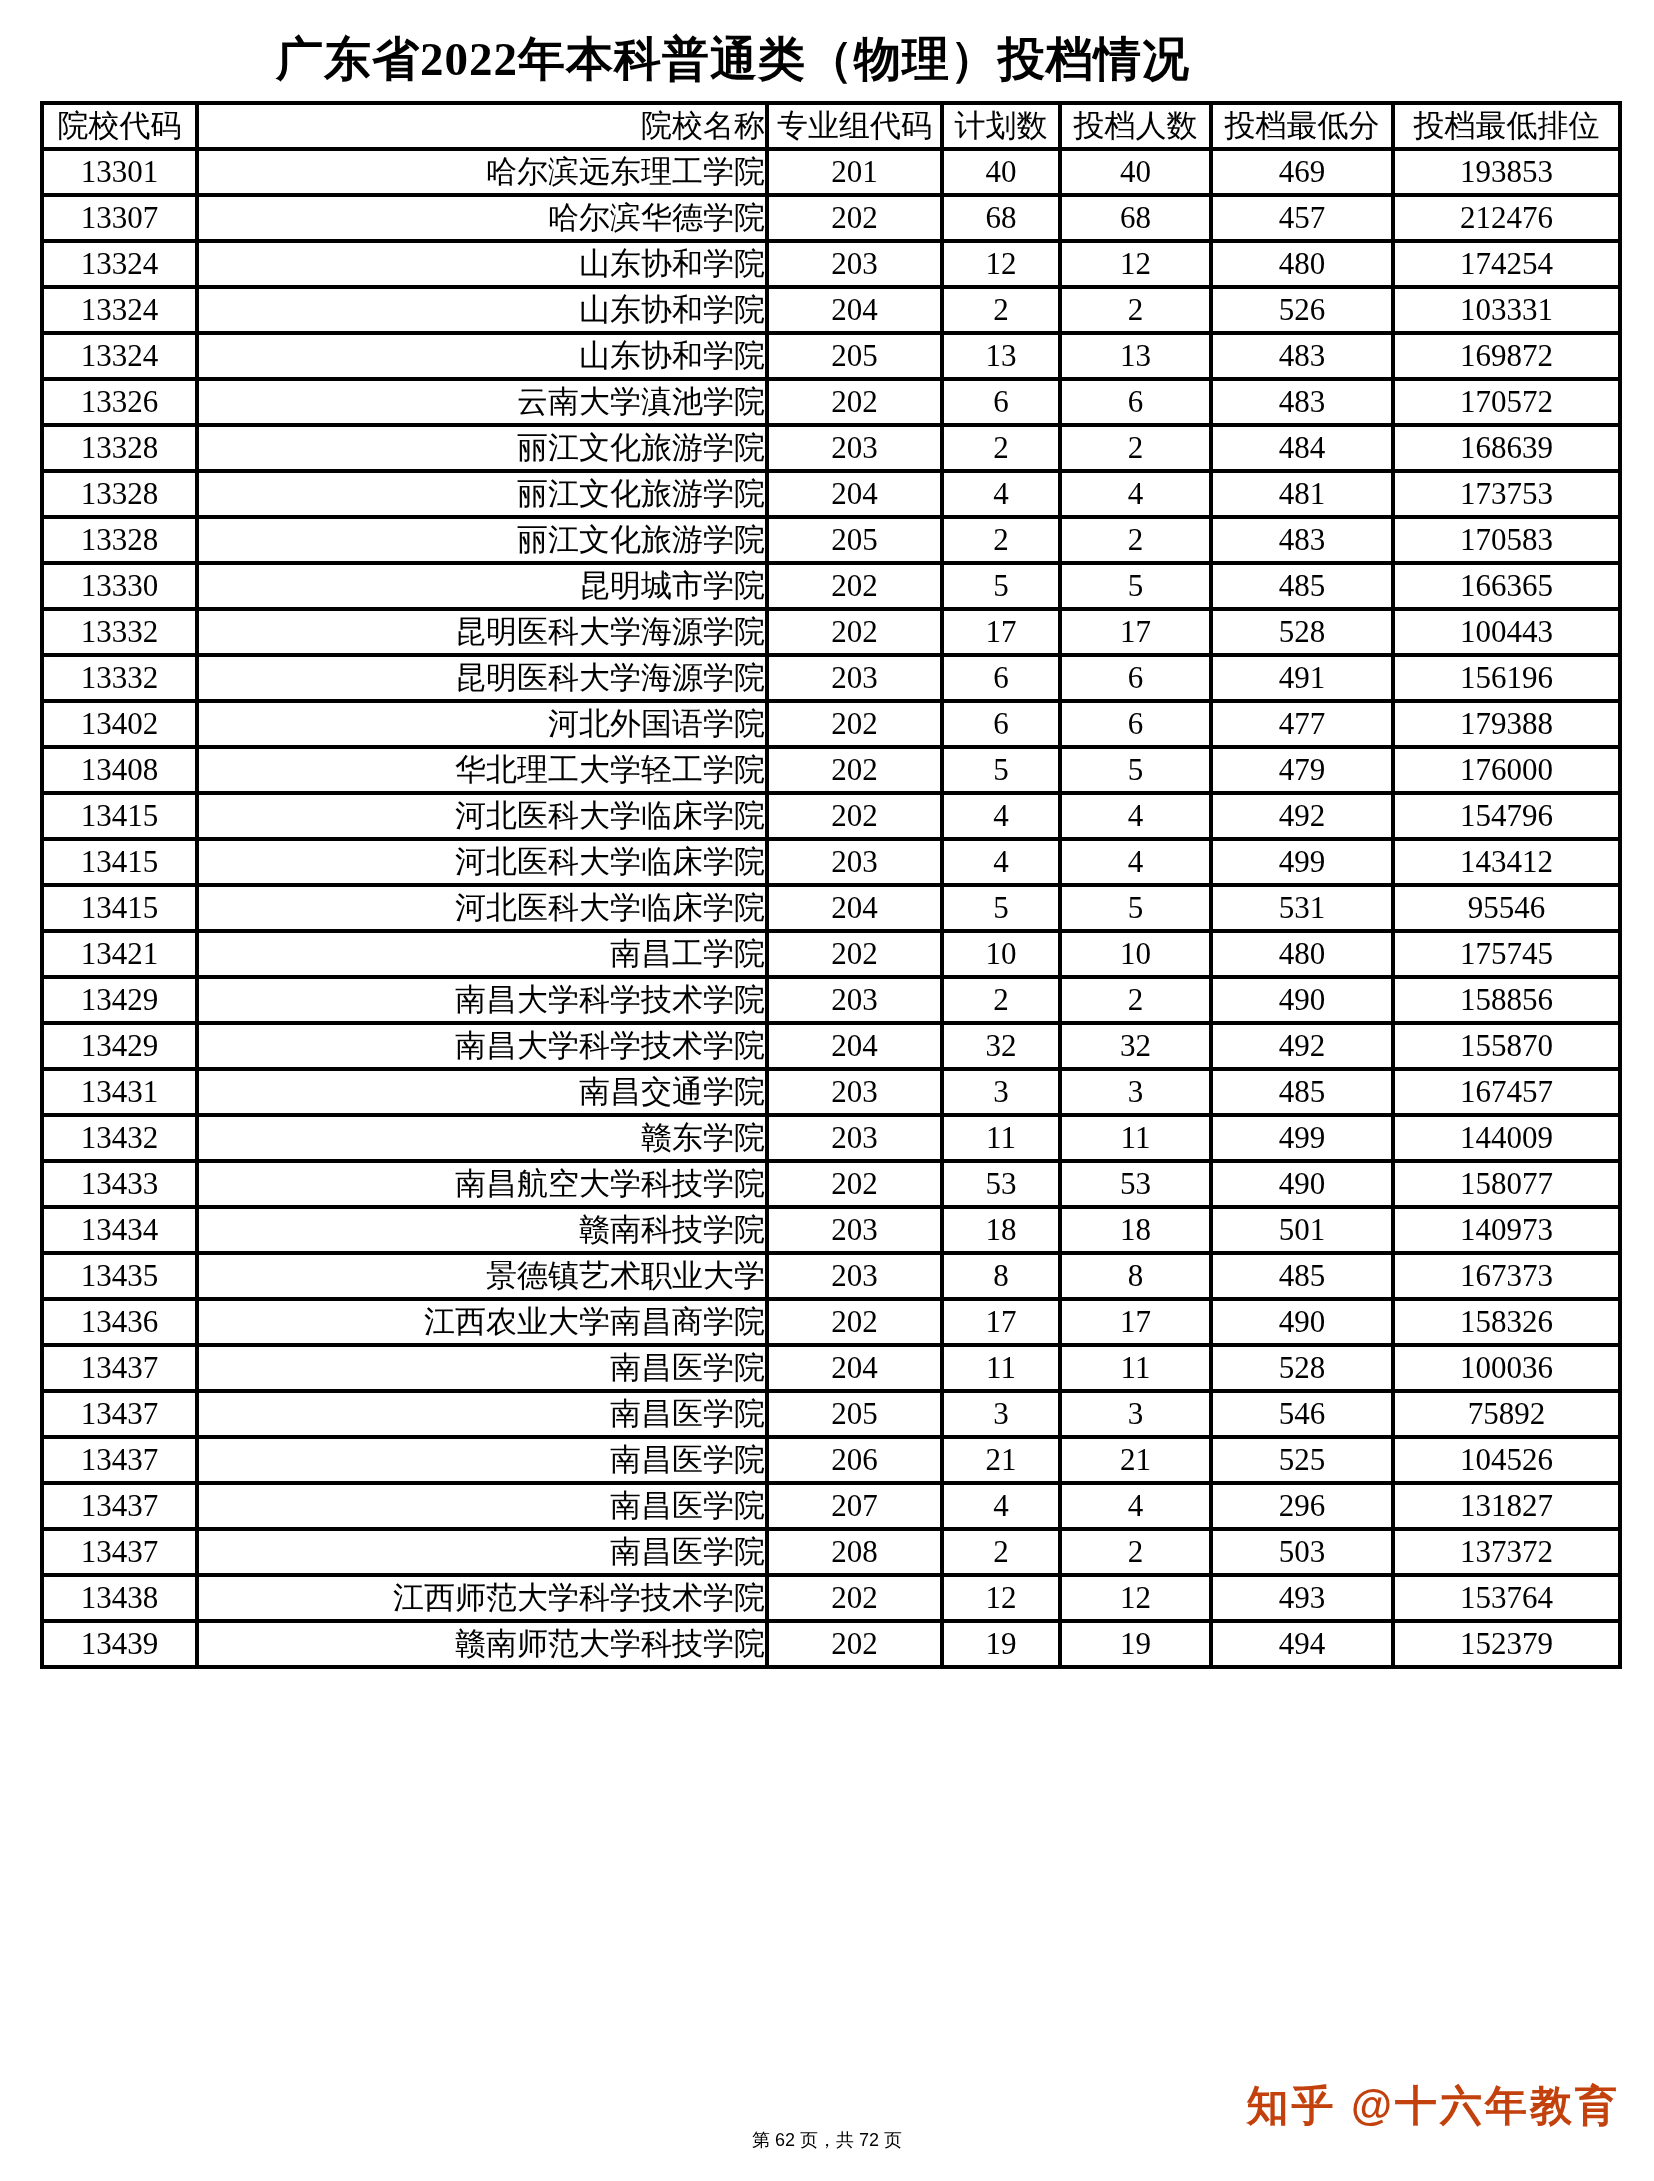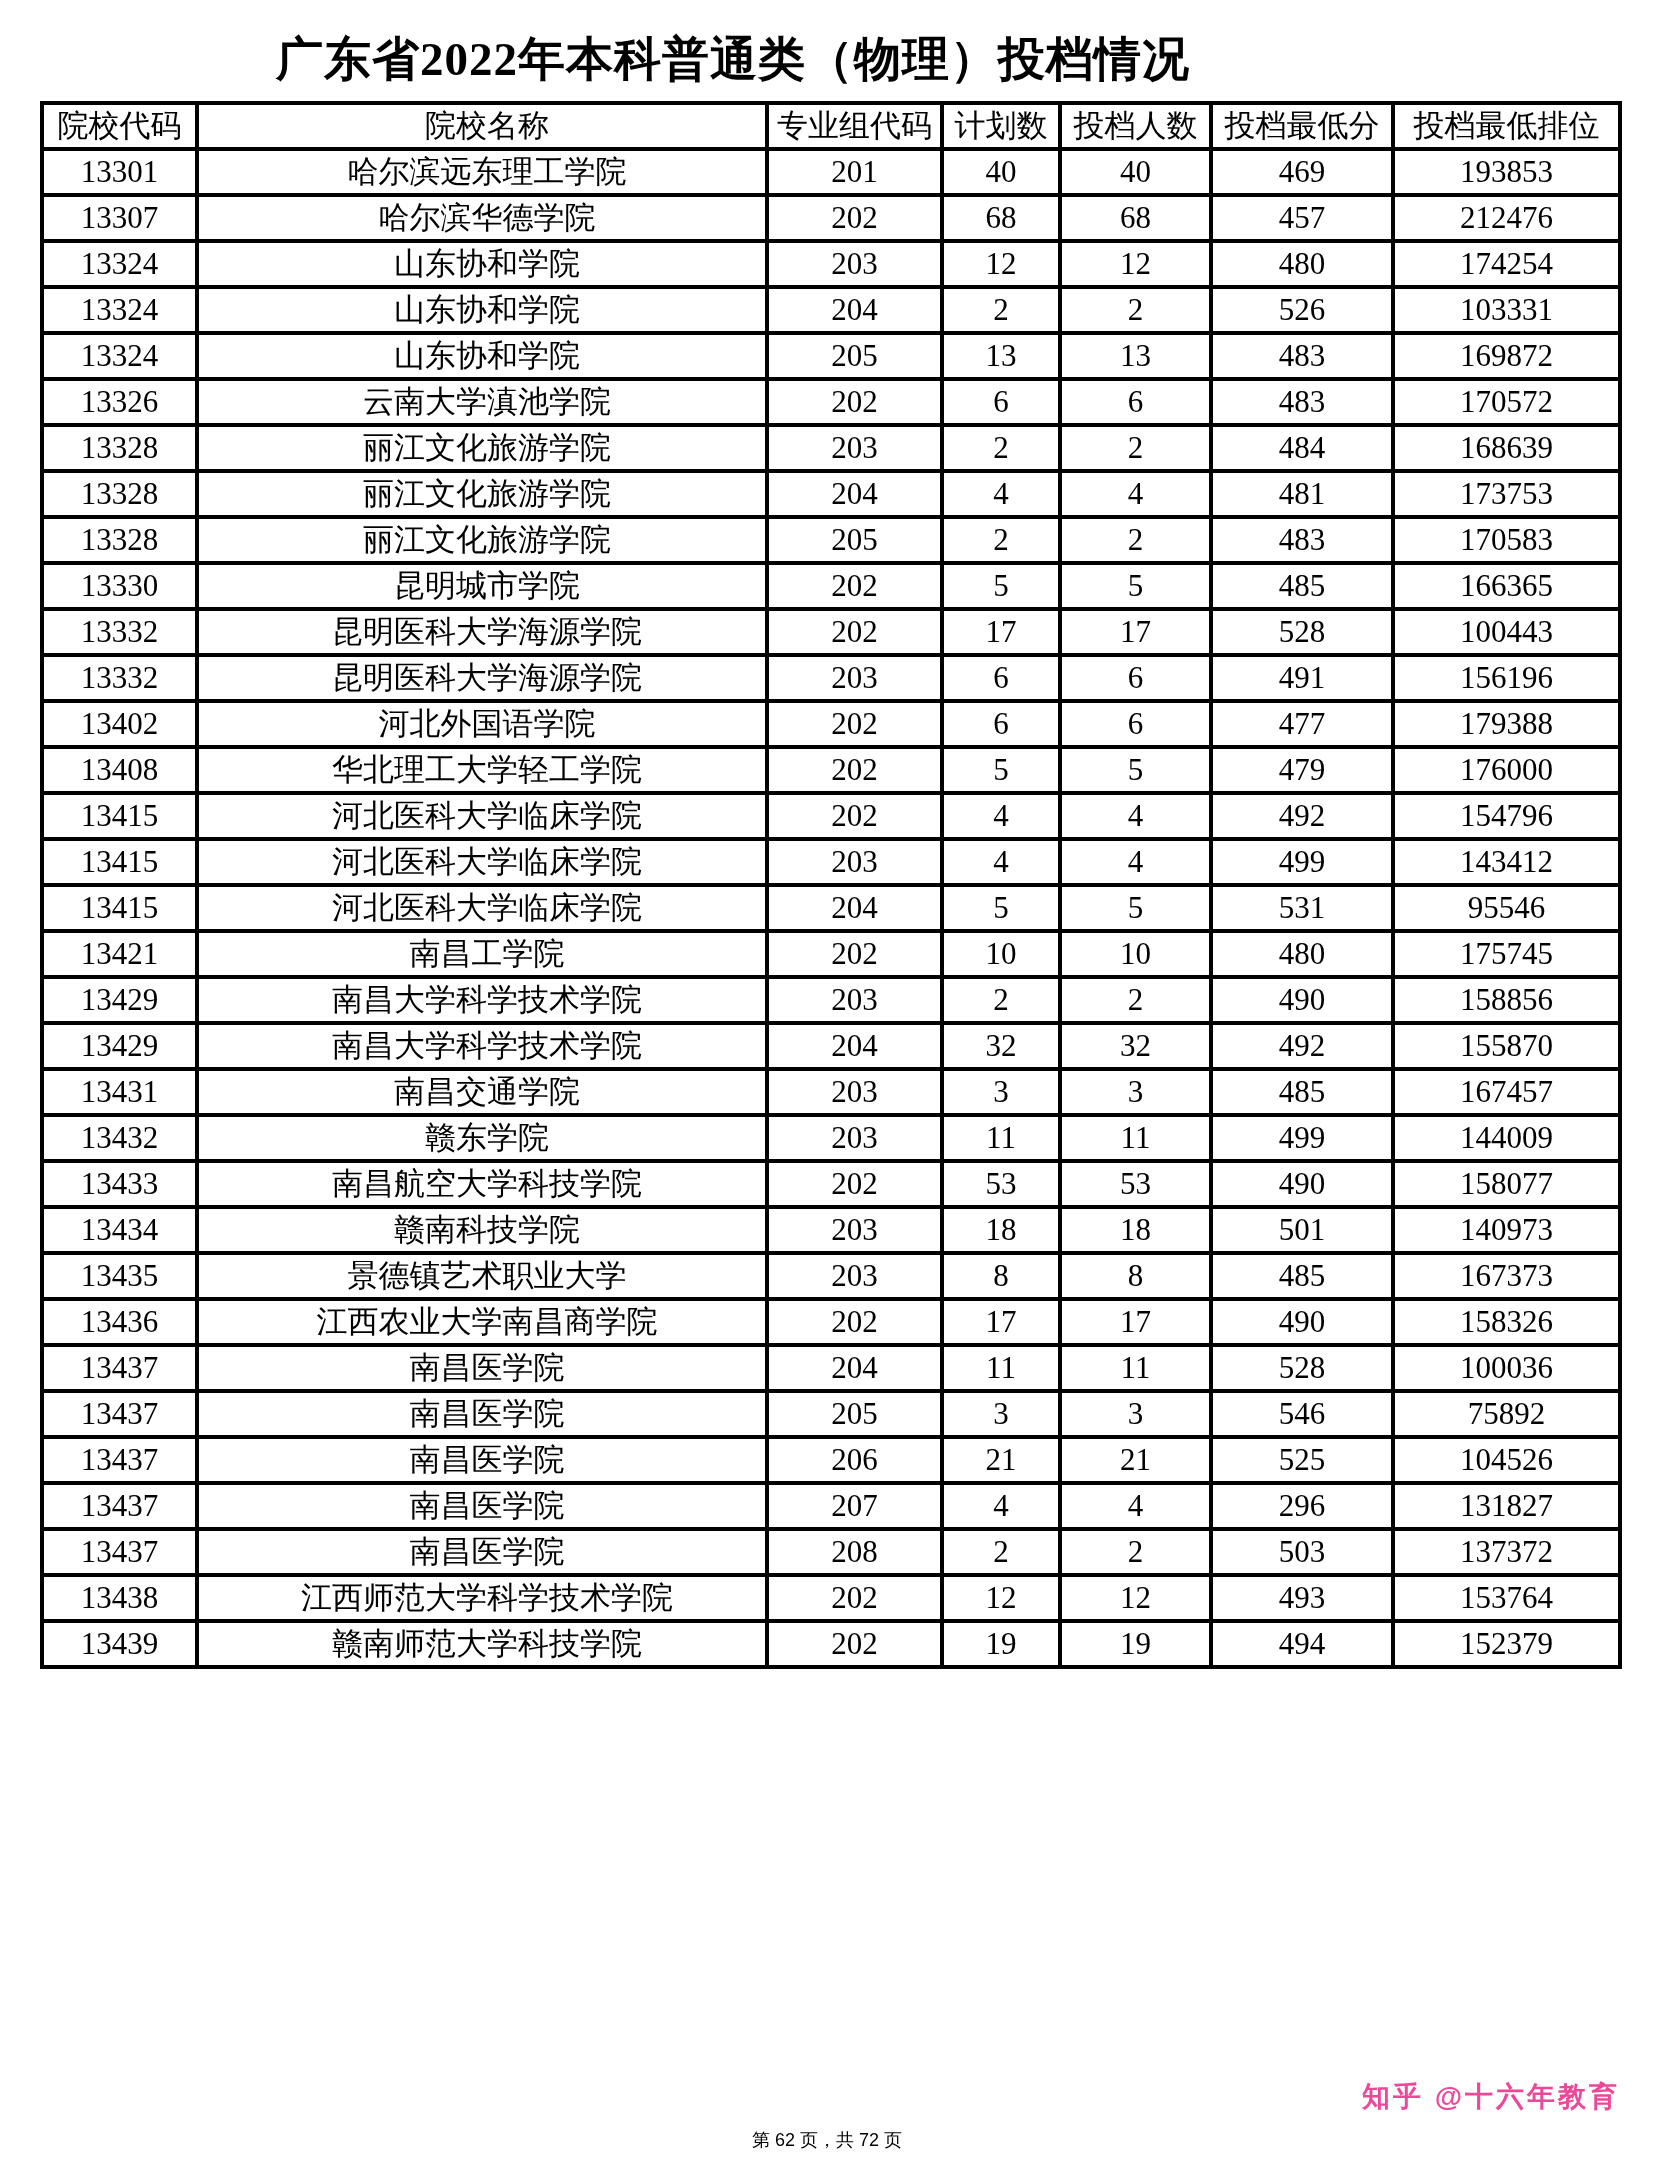--- a/index.html
+++ b/index.html
@@ -31,37 +31,37 @@
     border:4px solid #000;
     height:45px;
     font-size:31px;
     font-weight:normal;
     text-align:center;
     padding:0;
     overflow:hidden;
     white-space:nowrap;
   }
   table.adm th.col-name, table.adm td.col-name {
-    text-align:center;
+    text-align:right;
     padding-left:10px;
   }
   .page-footer {
     position:absolute;
     top:2128px; left:0;
     width:1654px;
     text-align:center;
     font-size:18px;
     font-family:"Liberation Sans","DejaVu Sans",sans-serif;
   }
   .watermark {
     position:absolute;
     top:2078px; right:34px;
-    font-size:28px;
+    font-size:42px;
     font-weight:bold;
-    color:#ec4899;
+    color:#c2410c;
     letter-spacing:3px;
     font-family:"Liberation Sans","DejaVu Sans",sans-serif;
     white-space:nowrap;
     margin-left:8px;
   }
 </style>
 </head>
 <body>
 
 <div class="page-title">广东省2022年本科普通类（物理）投档情况</div>

